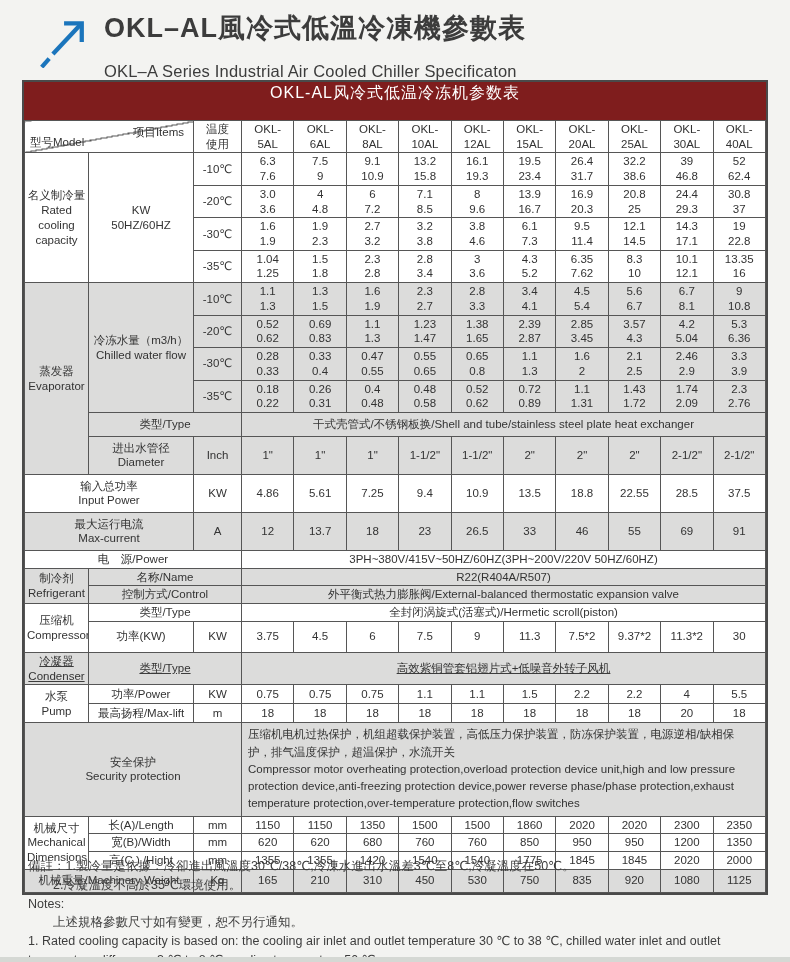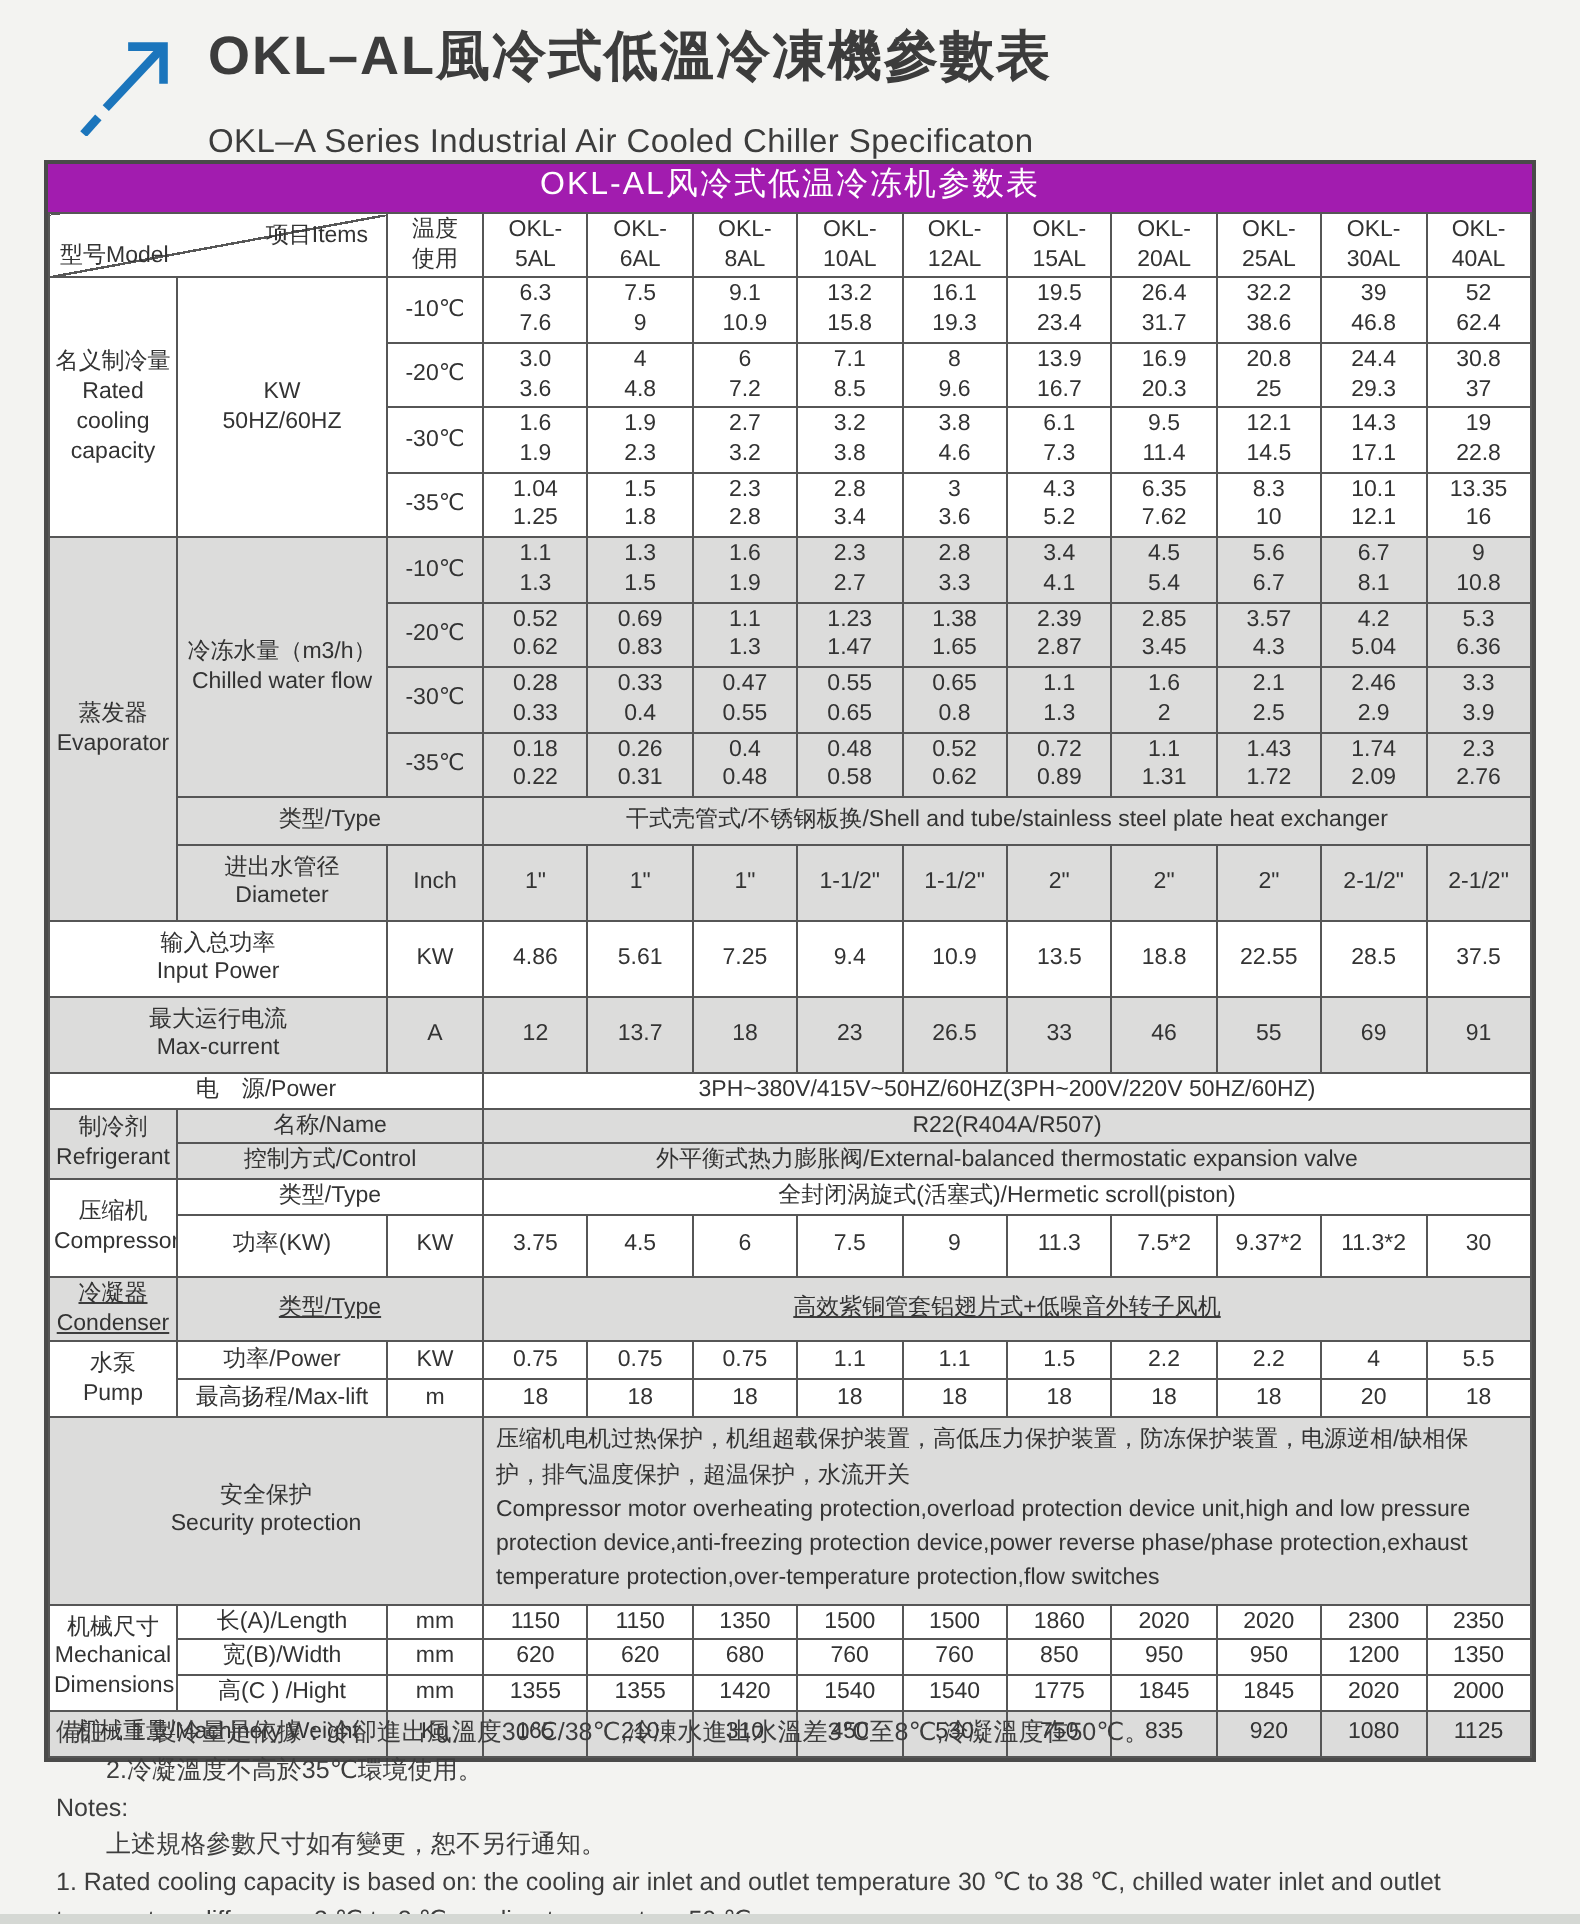--- a/index.html
+++ b/index.html
@@ -15,22 +15,22 @@
   .logo { width:58px; height:54px; flex:0 0 auto; margin-top:4px; }
   .titles { margin-left:10px; }
   .title-zh { font-size:27px; font-weight:600; color:#3c3c3c; letter-spacing:1px; }
   .title-en { font-size:16.5px; color:#3c3c3c; margin-top:16px; letter-spacing:0.2px; }
 
   .table-wrap {
     position:absolute; left:22px; top:80px; width:746px;
     border:2px solid #4a4a4a; background:#ffffff;
   }
   .table-title {
-    background:#a21caf; color:#ffffff; text-align:center;
-    font-size:16px; height:24px; line-height:22px; letter-spacing:1px;
+    background:#7f1d1d; color:#ffffff; text-align:center;
+    font-size:16px; height:38px; line-height:22px; letter-spacing:1px;
   }
   table { border-collapse:collapse; width:100%; table-layout:fixed; }
   td {
     border:1px solid #565656;
     text-align:center; vertical-align:middle;
     white-space:pre-line;
     font-size:11.5px; line-height:1.28;
     color:#333333; padding:1px 2px; overflow:hidden;
   }
   tr.shade td { background:#dcdcdb; }

